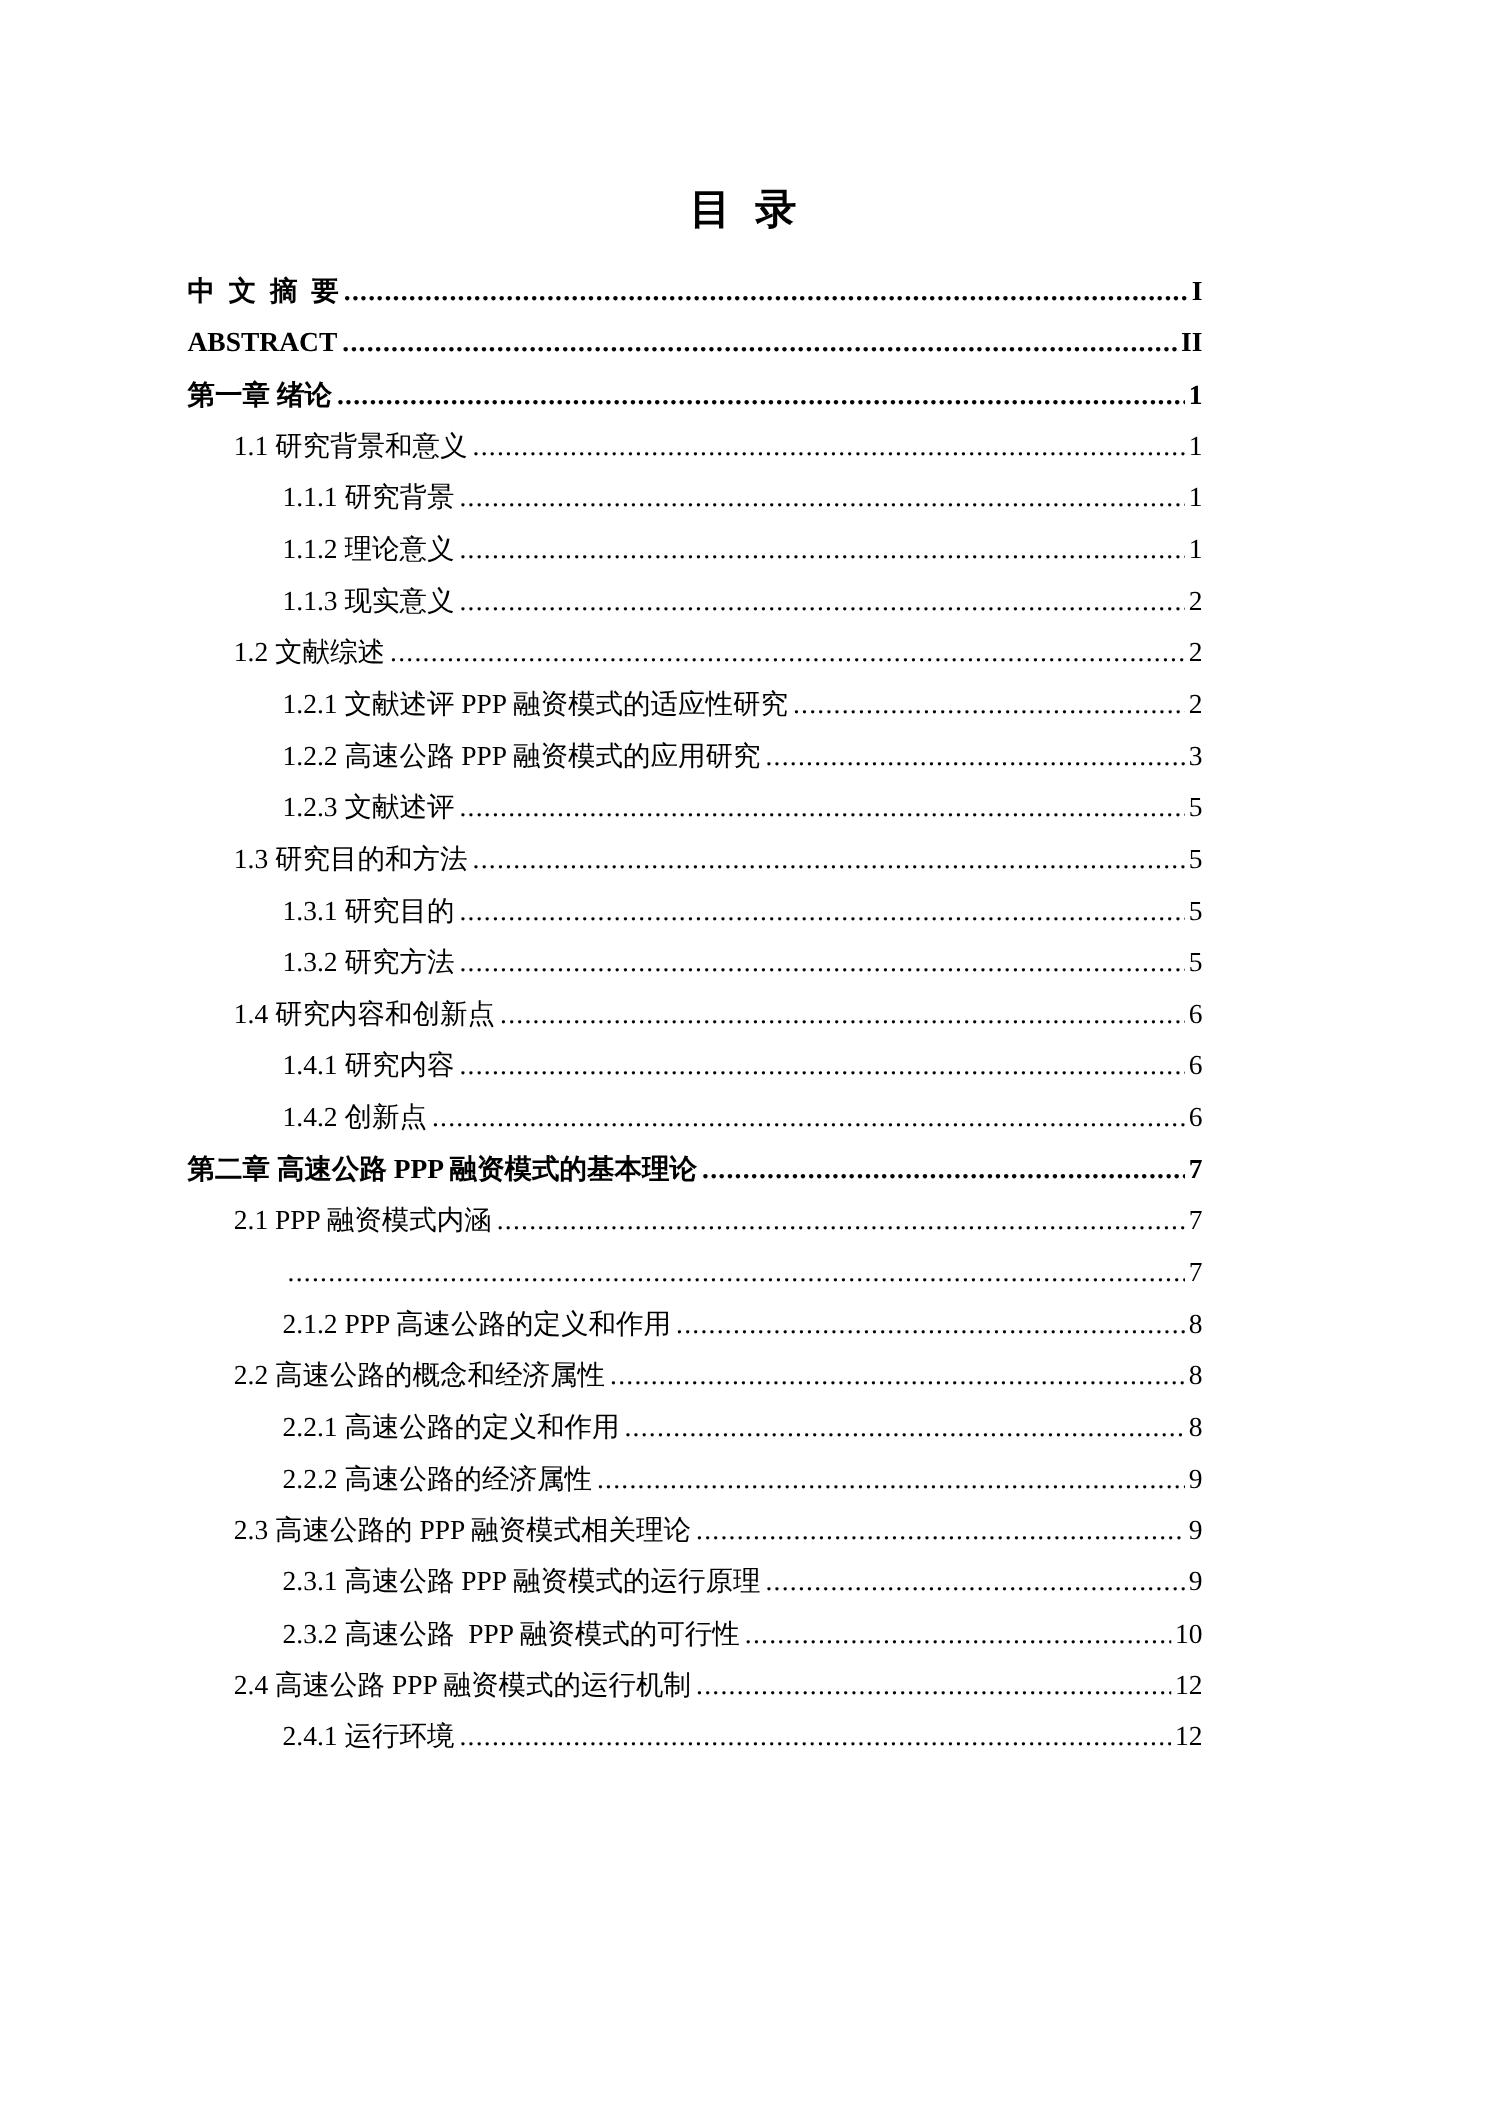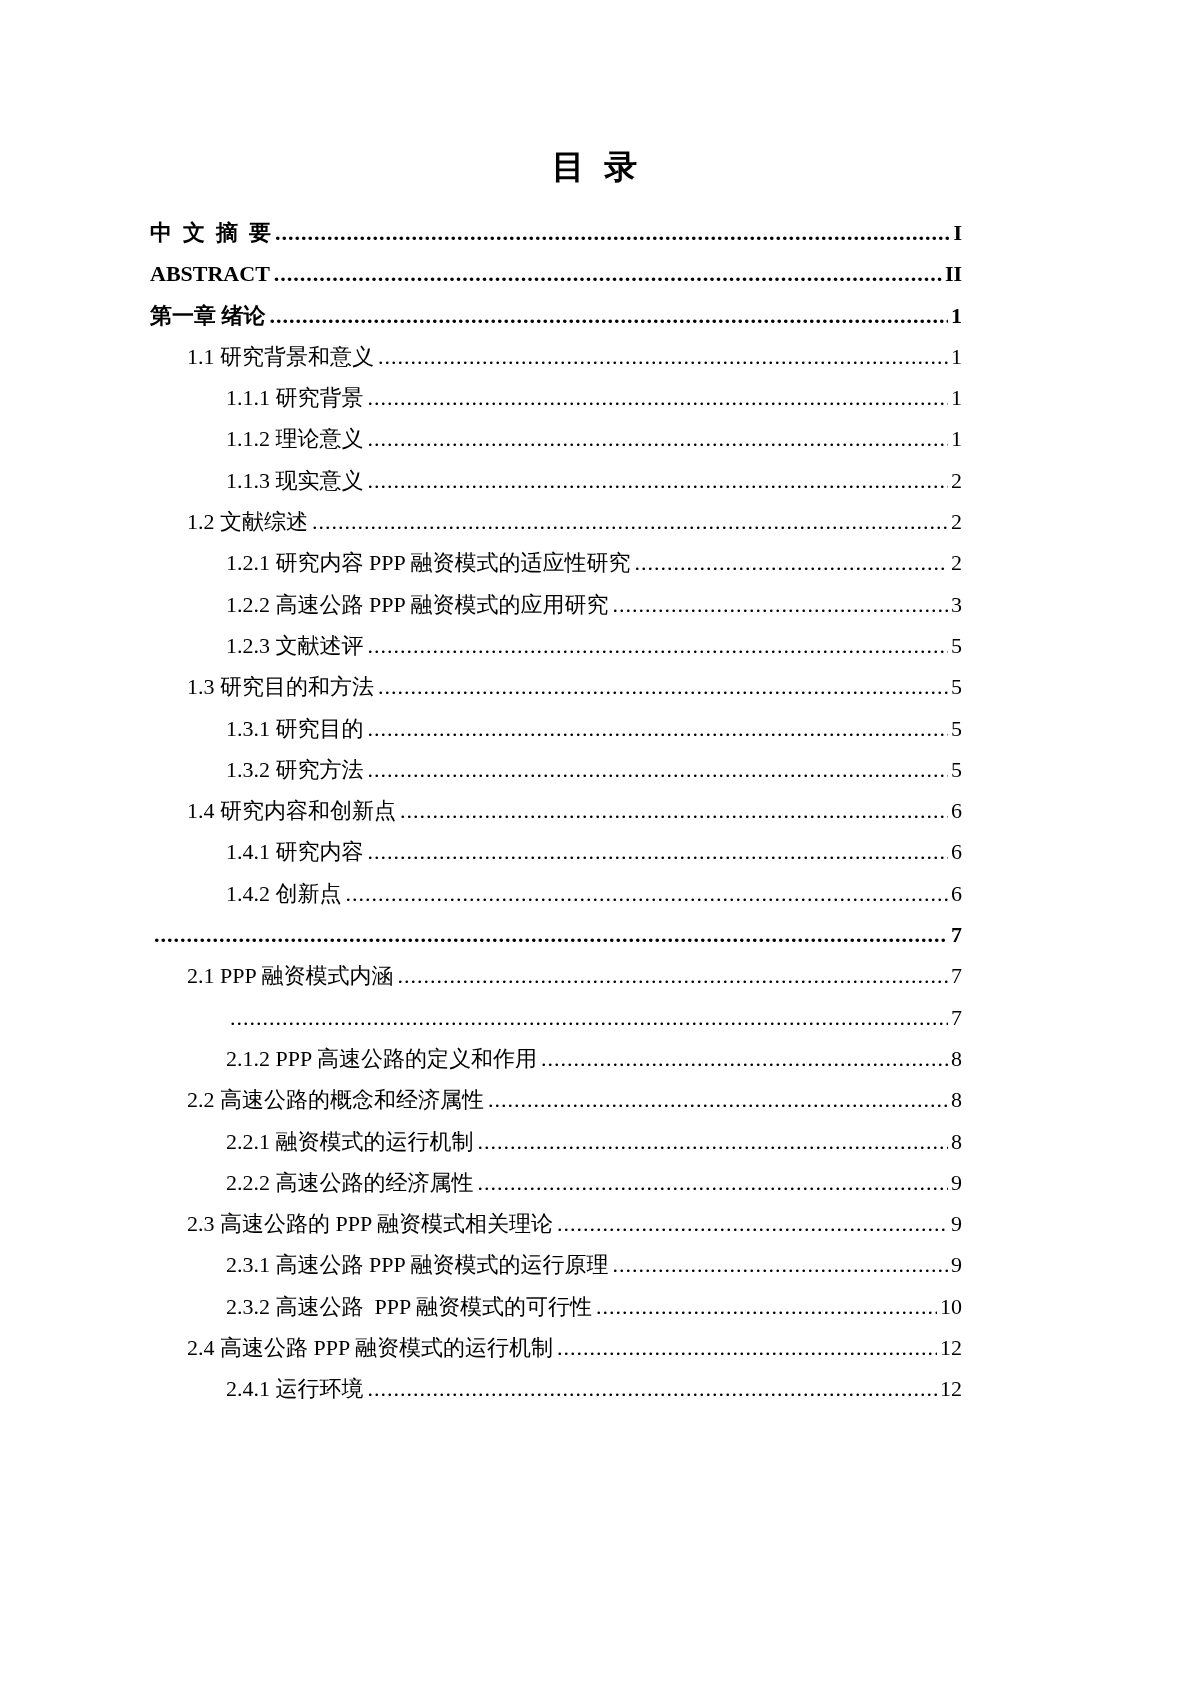--- a/index.html
+++ b/index.html
@@ -112,21 +112,21 @@
     <span class="toc-page">2</span>
   </div>
 
   <div class="toc-line level-1">
     <span class="toc-label">1.2 文献综述</span>
     <span class="toc-dots"></span>
     <span class="toc-page">2</span>
   </div>
 
   <div class="toc-line level-2">
-    <span class="toc-label">1.2.1 研究内容 PPP 融资模式的适应性研究</span>
+    <span class="toc-label">1.2.1 文献述评 PPP 融资模式的适应性研究</span>
     <span class="toc-dots"></span>
     <span class="toc-page">2</span>
   </div>
 
   <div class="toc-line level-2">
     <span class="toc-label">1.2.2 高速公路 PPP 融资模式的应用研究</span>
     <span class="toc-dots"></span>
     <span class="toc-page">3</span>
   </div>
 
@@ -166,20 +166,21 @@
     <span class="toc-page">6</span>
   </div>
 
   <div class="toc-line level-2">
     <span class="toc-label">1.4.2 创新点</span>
     <span class="toc-dots"></span>
     <span class="toc-page">6</span>
   </div>
 
   <div class="toc-line level-0 bold">
+    <span class="toc-label">第二章 高速公路 PPP 融资模式的基本理论</span>
     <span class="toc-dots"></span>
     <span class="toc-page">7</span>
   </div>
 
   <div class="toc-line level-1">
     <span class="toc-label">2.1 PPP 融资模式内涵</span>
     <span class="toc-dots"></span>
     <span class="toc-page">7</span>
   </div>
 
@@ -194,21 +195,21 @@
     <span class="toc-page">8</span>
   </div>
 
   <div class="toc-line level-1">
     <span class="toc-label">2.2 高速公路的概念和经济属性</span>
     <span class="toc-dots"></span>
     <span class="toc-page">8</span>
   </div>
 
   <div class="toc-line level-2">
-    <span class="toc-label">2.2.1 融资模式的运行机制</span>
+    <span class="toc-label">2.2.1 高速公路的定义和作用</span>
     <span class="toc-dots"></span>
     <span class="toc-page">8</span>
   </div>
 
   <div class="toc-line level-2">
     <span class="toc-label">2.2.2 高速公路的经济属性</span>
     <span class="toc-dots"></span>
     <span class="toc-page">9</span>
   </div>
 

